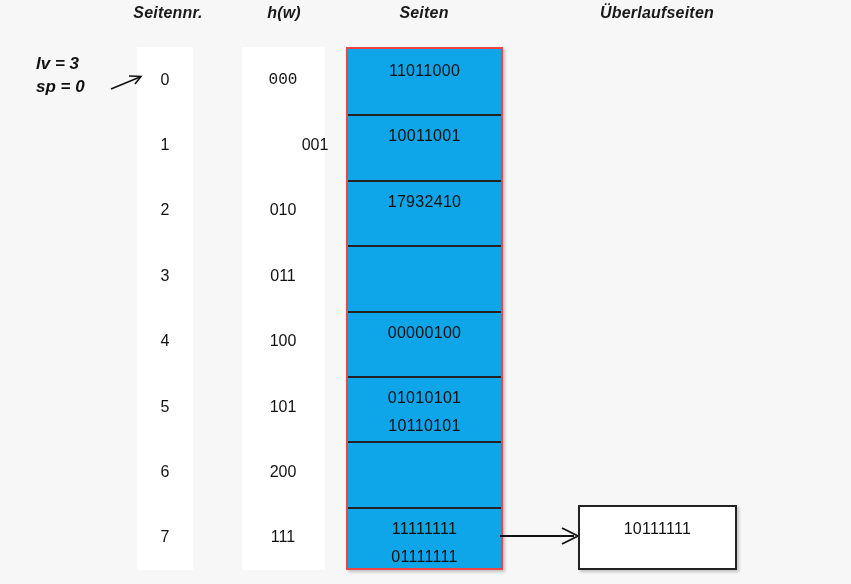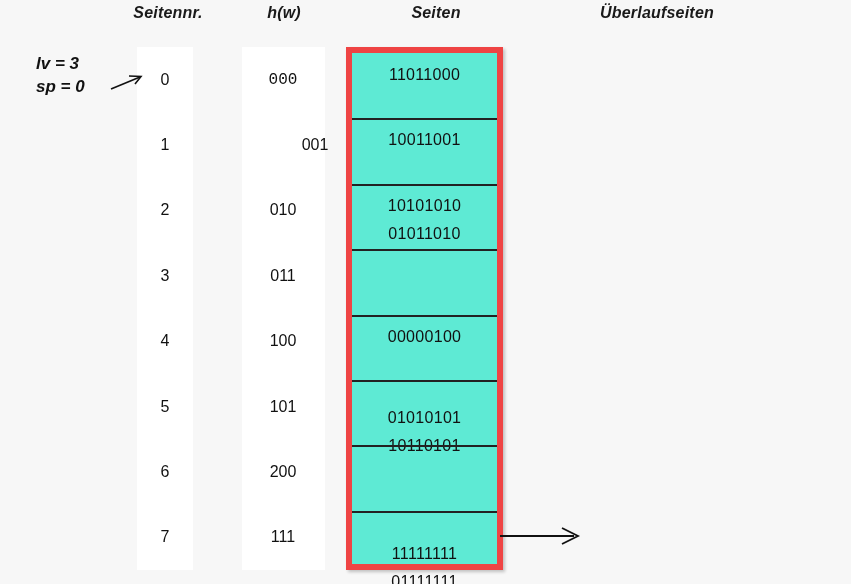--- a/index.html
+++ b/index.html
@@ -28,21 +28,21 @@
     font-size: 16px;
     letter-spacing: 0.2px;
     color: #1a1a1a;
     white-space: nowrap;
     text-align: center;
     transform: translateX(-50%);
     top: 4px;
   }
   #hdr-seitennr { left: 168px; }
   #hdr-hw       { left: 284px; }
-  #hdr-seiten   { left: 436px; }
+  #hdr-seiten   { left: 424px; }
   #hdr-ueber    { left: 657px; }
 
   
   .col-band {
     position: absolute;
     background: #ffffff;
     top: 47px;
     height: 523px;
   }
   #band-idx { left: 137px; width: 56px; }
@@ -83,22 +83,22 @@
   .cell-idx { left: 165px; }
   .cell-hw  { left: 283px; }
 
   
   #pages-box {
     position: absolute;
     left: 346px;
     top: 47px;
     width: 157px;
     height: 523px;
-    background: #5eead4;
-    border: 6px solid #ef4444;
+    background: #0ea5e9;
+    border: 2px solid #ef4444;
     box-sizing: border-box;
     box-shadow: 2px 2px 3px rgba(0,0,0,0.22);
   }
   .page-row {
     position: absolute;
     left: 0;
     width: 100%;
     box-sizing: border-box;
     display: flex;
     flex-direction: column;
@@ -192,43 +192,45 @@
 
   <div id="pages-box">
       <div class="page-row" style="top: 0px; height: 65.375px;">
         <div class="rec">11011000</div>
       </div>
       <div class="page-row" style="top: 65.375px; height: 65.375px; border-radius: 16px;">
         <div class="rec">10011001</div>
       </div>
       <div class="row-sep" style="top: 65.375px;"></div>
       <div class="page-row" style="top: 130.75px; height: 65.375px;">
-        <div class="rec">10101010</div>
-        <div class="rec">01011010</div>
+        <div class="rec">17932410</div>
       </div>
       <div class="row-sep" style="top: 130.75px;"></div>
       <div class="page-row" style="top: 196.125px; height: 65.375px;"></div>
       <div class="row-sep" style="top: 196.125px;"></div>
       <div class="page-row" style="top: 261.5px; height: 65.375px;">
         <div class="rec">00000100</div>
       </div>
       <div class="row-sep" style="top: 261.5px;"></div>
-      <div class="page-row" style="top: 326.875px; height: 65px; margin-top: 16px;">
+      <div class="page-row" style="top: 326.875px; height: 65px;">
         <div class="rec">01010101</div>
         <div class="rec">10110101</div>
       </div>
       <div class="row-sep" style="top: 326.875px;"></div>
       <div class="page-row" style="top: 392.25px; height: 65.375px;"></div>
       <div class="row-sep" style="top: 392.25px;"></div>
-      <div class="page-row" style="top: 479px; height: 47px;">
+      <div class="page-row" style="top: 458px; height: 47px;">
         <div class="rec">11111111</div>
         <div class="rec">01111111</div>
       </div>
       <div class="row-sep" style="top: 457.625px;"></div>
     </div>
 
   <svg id="overflow-arrow" viewBox="0 0 82 24">
     <line x1="0" y1="12" x2="74" y2="12" stroke="#111111" stroke-width="1.8"></line>
     <polyline points="62,4 78,12 62,20" fill="none" stroke="#111111" stroke-width="1.8"></polyline>
   </svg>
 
+  <div id="overflow-box">
+    <div class="rec">10111111</div>
+  </div>
 
 </div>
 
 </body></html>

